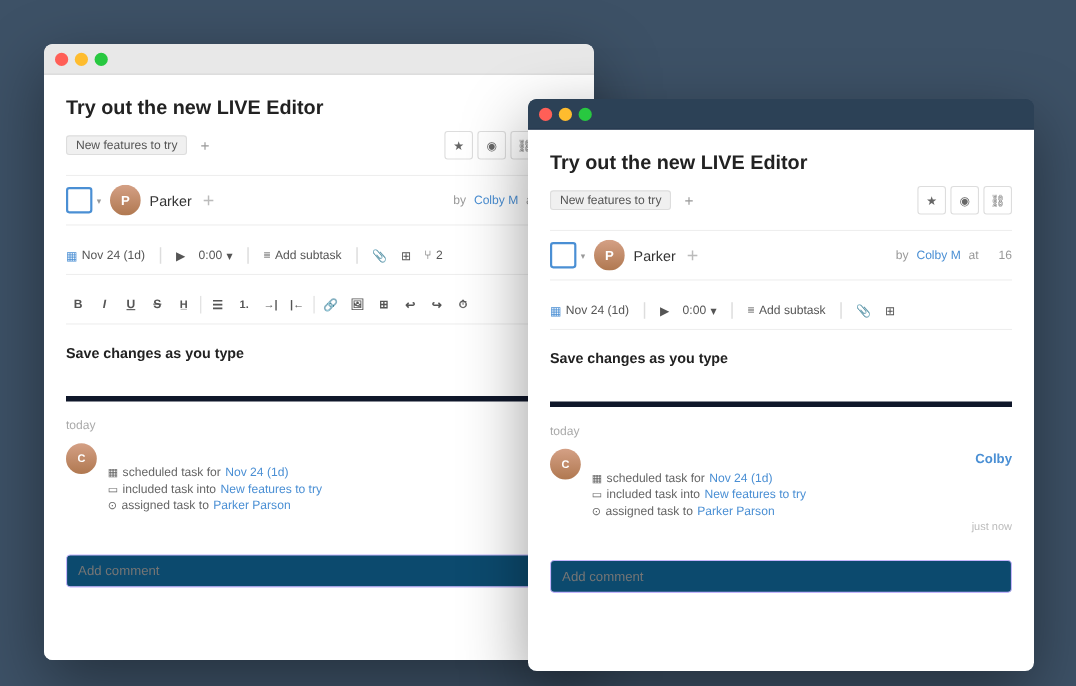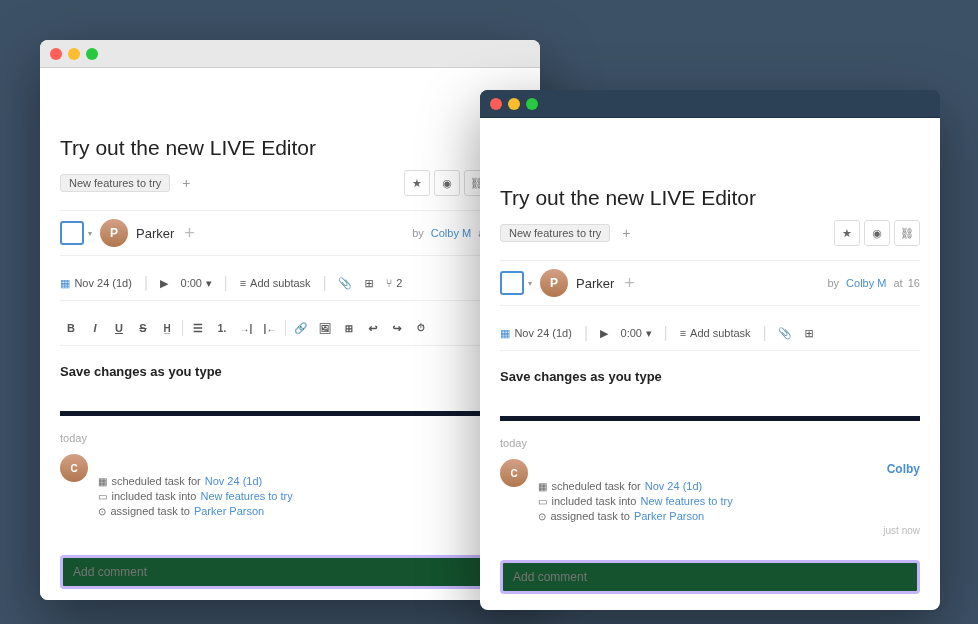--- a/index.html
+++ b/index.html
@@ -90,25 +90,24 @@
     }
 
     
     .task-detail {
       padding: 20px 20px 0 20px;
       height: 100%;
       overflow-y: auto;
     }
 
     .task-title {
-      font-size: 21px;
-      font-weight: 400;
+      font-size: 18px;
+      font-weight: 700;
       color: #222;
       margin-bottom: 10px;
-      margin-top: 48px;
     }
 
     .task-toolbar {
       display: flex;
       align-items: center;
       gap: 2px;
       margin-bottom: 14px;
     }
 
     .tag-pill {
@@ -365,27 +364,27 @@
     .comment-area {
       margin-top: 14px;
       display: flex;
       align-items: center;
       gap: 8px;
       padding: 10px 0;
     }
 
     .comment-input {
       flex: 1;
-      border: 3px solid #c4b5fd;
+      border: 1px solid #c4b5fd;
       border-radius: 4px;
       padding: 7px 10px;
       font-size: 12px;
       color: #999;
       outline: none;
-      background: #14532d;
+      background: #0c4a6e;
     }
 
     .comment-attach {
       width: 26px;
       height: 26px;
       display: flex;
       align-items: center;
       justify-content: center;
       color: #aaa;
       cursor: pointer;
@@ -558,21 +557,21 @@
           <span class="dropdown-arrow">▾</span>
           <div class="avatar">
             <div class="avatar-face">P</div>
           </div>
           <span class="assignee-name">Parker</span>
           <span class="add-btn">+</span>
           <span class="by-text">
             <span>by</span>
             <a href="#" style="color:#4a8fd4;text-decoration:none;margin-left:4px;font-size:11px;">Colby M</a>
             <span style="margin-left:4px;">at</span>
-            <span style="margin-left:2px;">16</span>
+            <span style="margin-left:15px;">16</span>
           </span>
         </div>
 
         <div class="meta-row">
           <div class="meta-item">
             <span class="meta-icon">▦</span>
             <span>Nov 24 (1d)</span>
           </div>
           <span class="meta-separator">|</span>
           <div class="meta-item">

